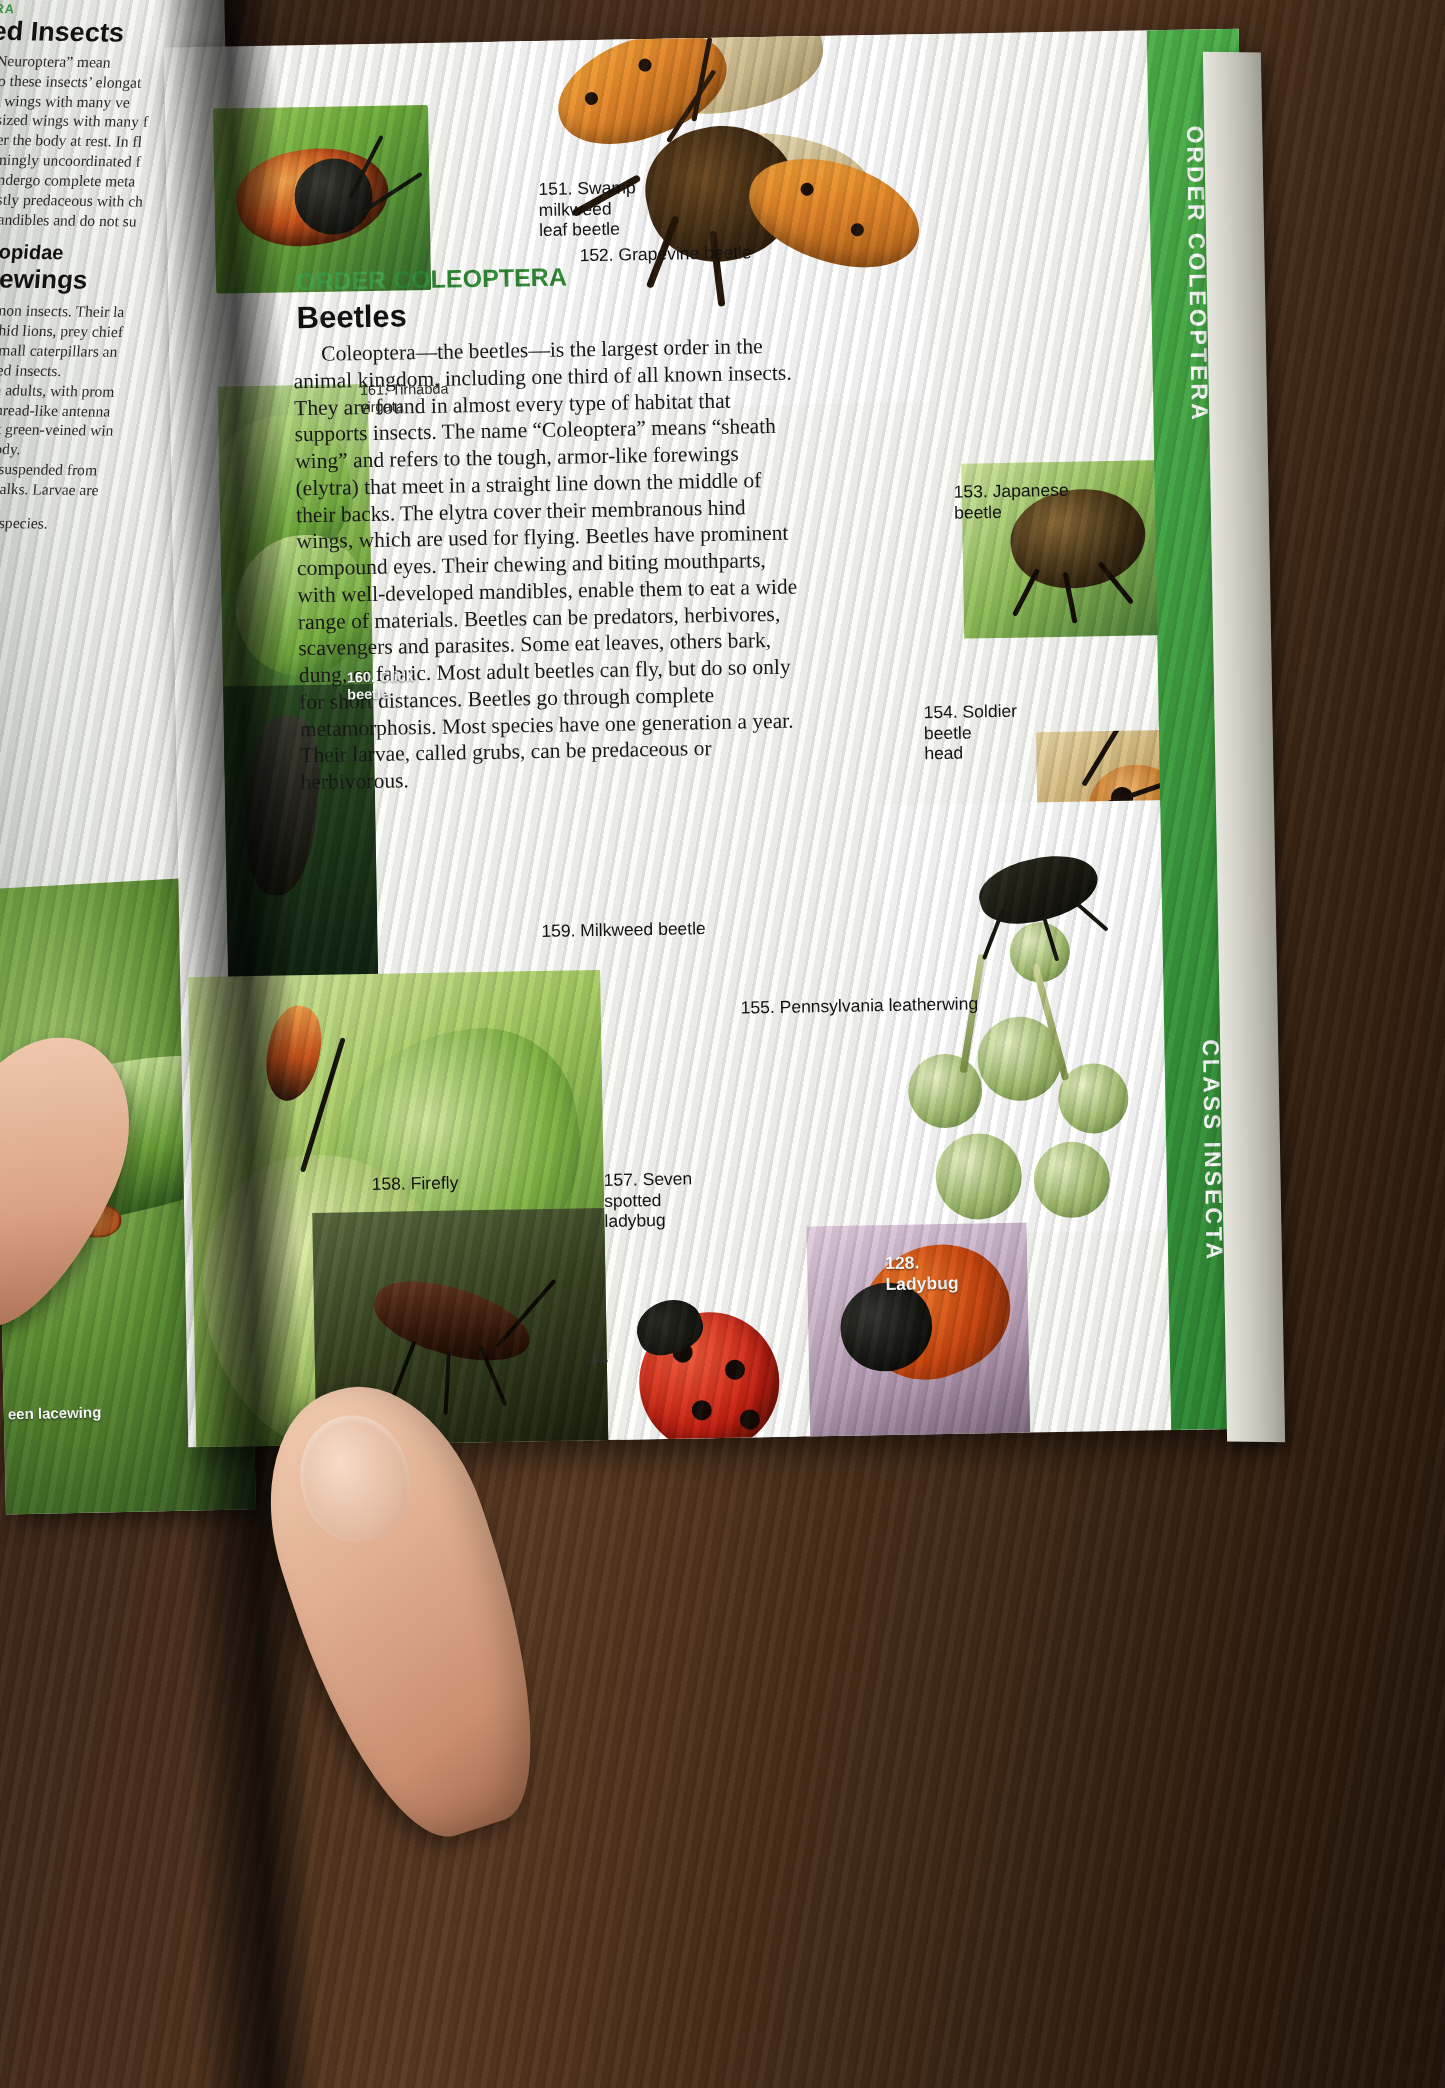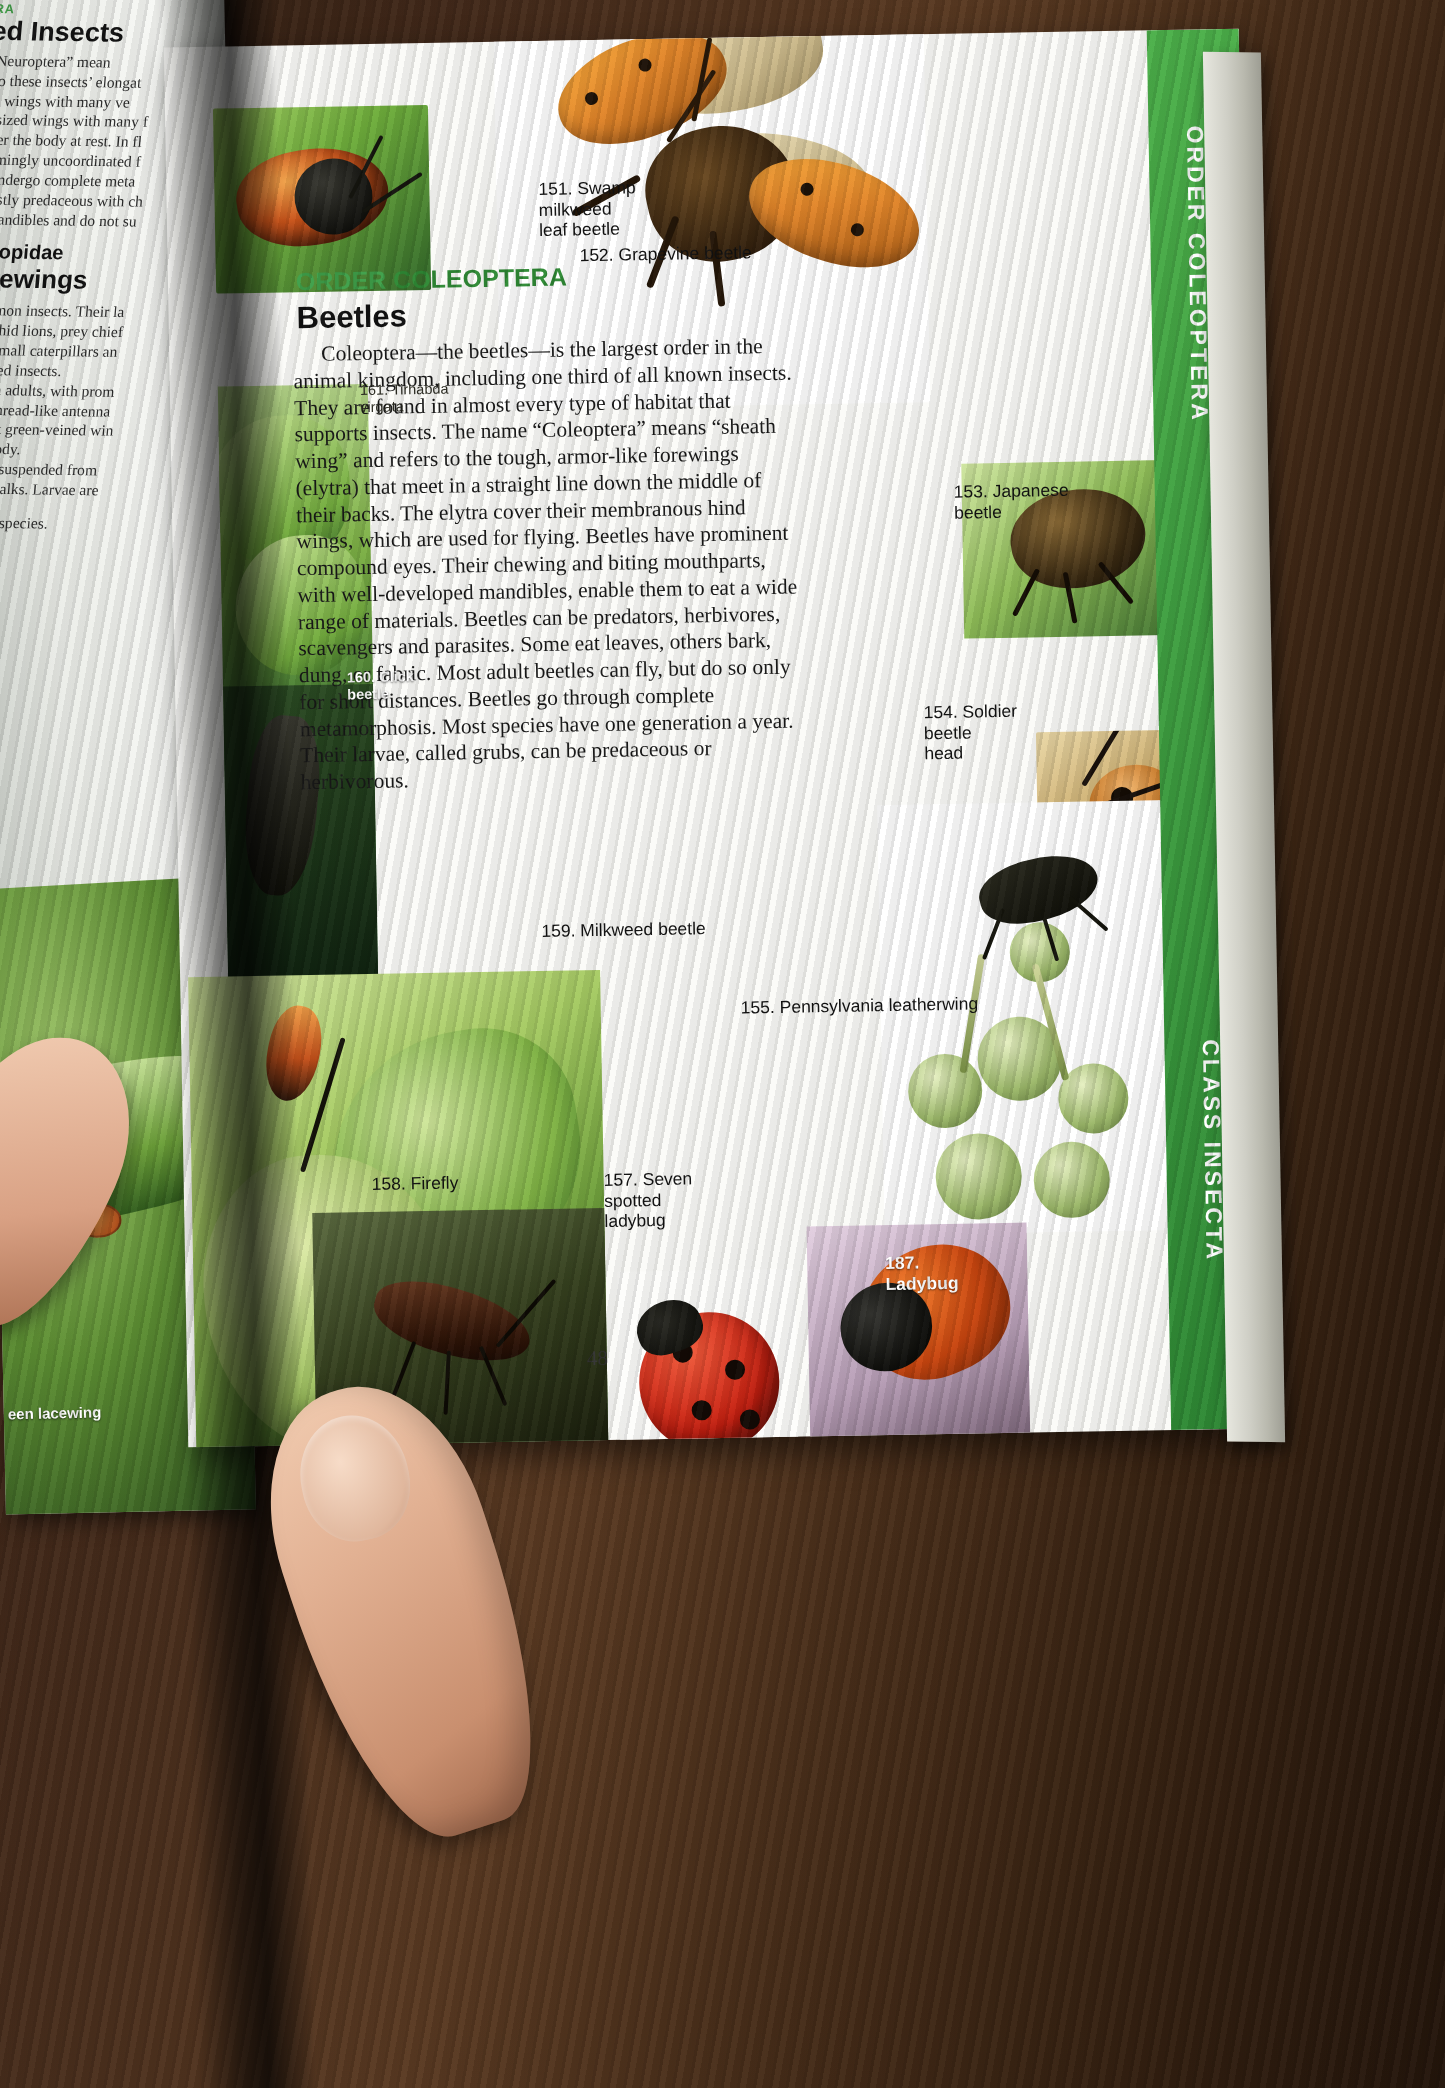--- a/index.html
+++ b/index.html
@@ -676,25 +676,25 @@
           <span style="white-space:pre-line;">158. Firefly</span>
         </div>
 
         <div class="cap" style="left:420px; top:1130px; width:120px;">
           <span style="white-space:pre-line;">157. Seven
 spotted
 ladybug</span>
         </div>
 
         <div class="cap white" style="left:700px; top:1218px; width:90px; text-align:left;">
-          <span style="white-space:pre-line;">187.
+          <span style="white-space:pre-line;">128.
 Ladybug</span>
         </div>
 
-        <div class="page-num">48</div>
+        <div class="page-num">44</div>
       </div>
 
       <div class="side-tab">
         <div class="tab-text tab-order">Order Coleoptera</div>
         <div class="tab-text tab-class">Class Insecta</div>
       </div>
     </div>
 
     <div class="gutter"></div>
 

